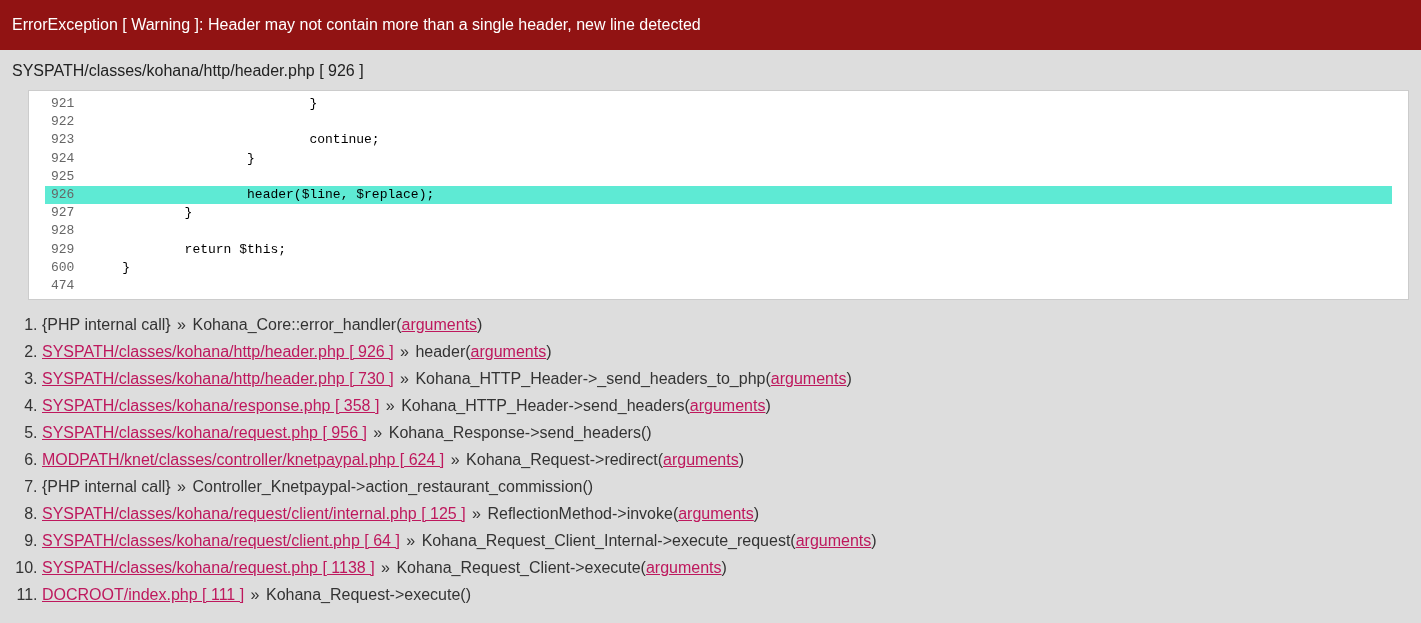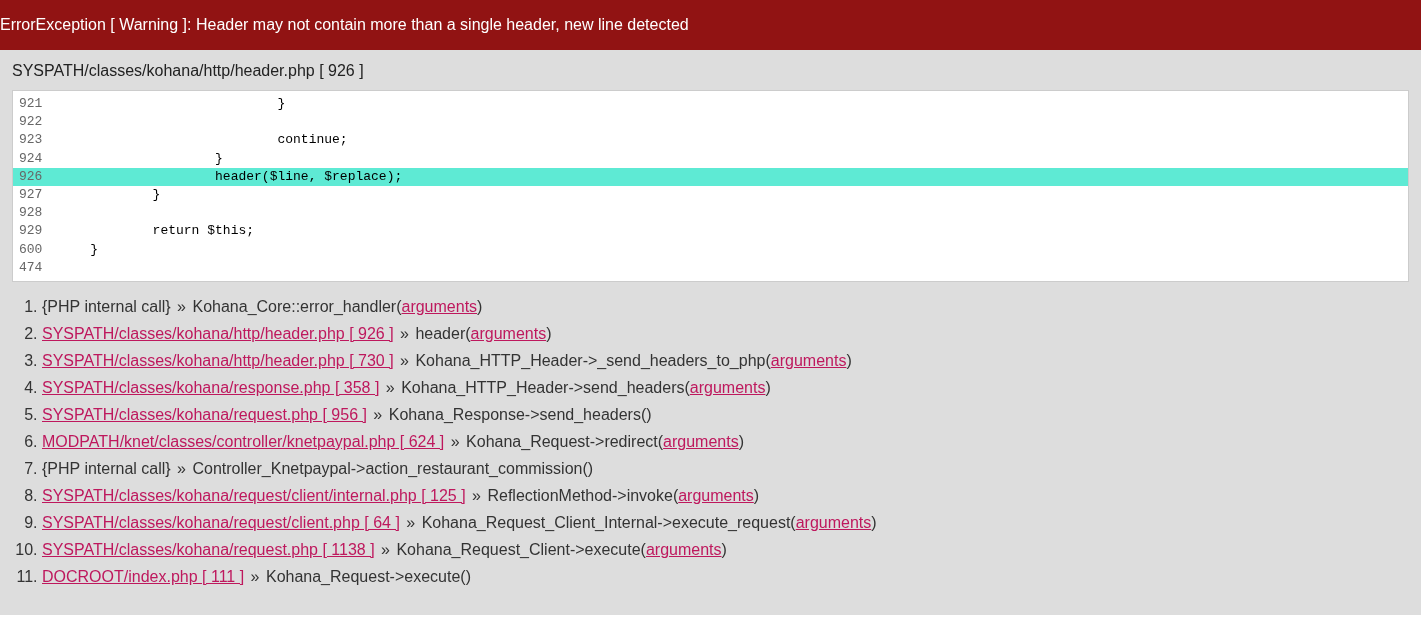--- a/index.html
+++ b/index.html
@@ -1,39 +1,39 @@
 <!DOCTYPE html>
 <html><head>
 <meta charset="utf-8">
 <style>
   * { box-sizing: border-box; margin: 0; padding: 0; }
   body { font-family: Arial, Helvetica, sans-serif; font-size: 16px; background: #fff; }
   .error-header {
     background: #911313;
     color: #fff;
-    padding: 16px 0;
+    padding: 16px 12px;
     font-size: 16px;
   }
   .error-body {
     background: #ddd;
     padding: 0;
   }
   .file-header {
     padding: 12px 12px 10px 12px;
     font-size: 16px;
     color: #222;
   }
   .code-block {
     background: #fff;
-    margin: 0 12px 16px 12px;
+    margin: 0 12px 16px 28px;
     border: 1px solid #ccc;
     font-family: "Courier New", monospace;
     font-size: 13px;
     line-height: 1.4;
-    padding: 4px 0;
+    padding: 4px 16px;
     overflow: hidden;
   }
   .code-line {
     display: flex;
     white-space: pre;
   }
   .code-line.highlight { background: #5eead4; }
   .lineno { width: 46px; text-align: left; padding-left: 6px; color: #666; flex-shrink: 0; }
   .linecode { flex: 1; }
   .trace-list {
@@ -56,20 +56,21 @@
 <div class="error-body">
   <div class="file-header">
     <span>SYSPATH/classes/kohana/http/header.php [ 926 ]</span>
   </div>
 
   <div class="code-block" id="code-block">
       <div class="code-line"><span class="lineno">921</span><span class="linecode">                            }</span></div>
       <div class="code-line"><span class="lineno">922</span><span class="linecode"></span></div>
       <div class="code-line"><span class="lineno">923</span><span class="linecode">                            continue;</span></div>
       <div class="code-line"><span class="lineno">924</span><span class="linecode">                    }</span></div>
+      <div class="code-line"><span class="lineno">925</span><span class="linecode"></span></div>
       <div class="code-line highlight"><span class="lineno">926</span><span class="linecode">                    header($line, $replace);</span></div>
       <div class="code-line"><span class="lineno">927</span><span class="linecode">            }</span></div>
       <div class="code-line"><span class="lineno">928</span><span class="linecode"></span></div>
       <div class="code-line"><span class="lineno">929</span><span class="linecode">            return $this;</span></div>
       <div class="code-line"><span class="lineno">600</span><span class="linecode">    }</span></div>
       <div class="code-line"><span class="lineno">474</span><span class="linecode"></span></div>
     </div>
 
   <ol class="trace-list" id="trace-list">
       <li><span>{PHP internal call}</span><span class="sep"> » </span><span>Kohana_Core::error_handler(</span><a href="#" class="t-link">arguments</a><span>)</span></li>

